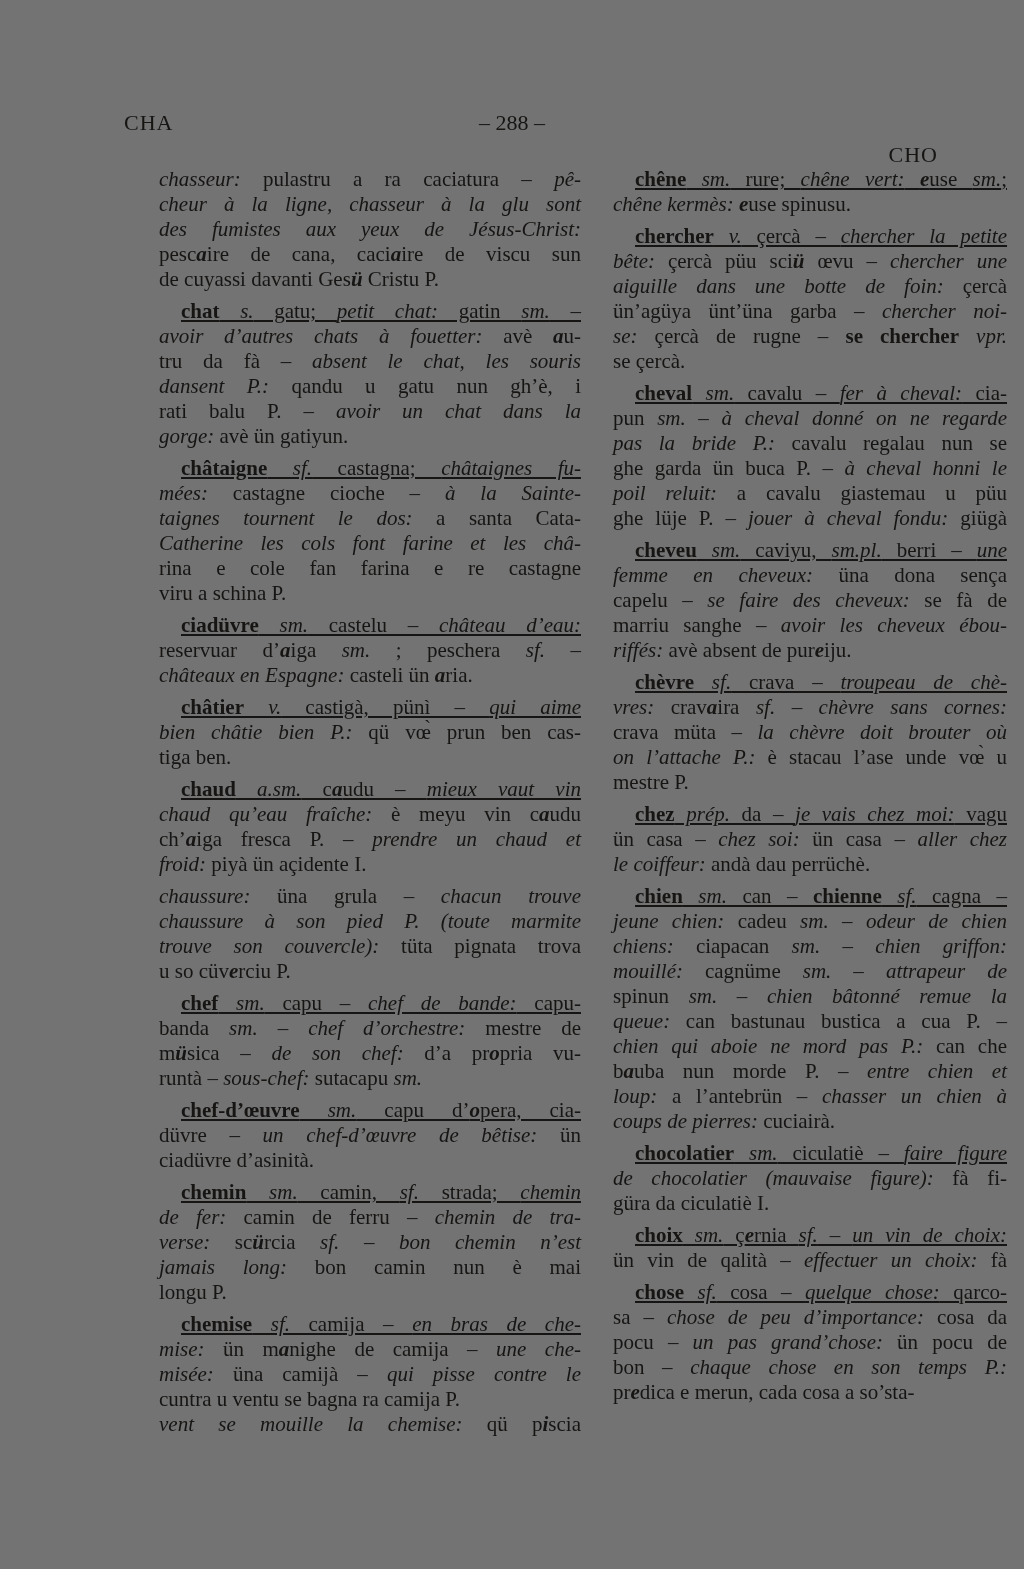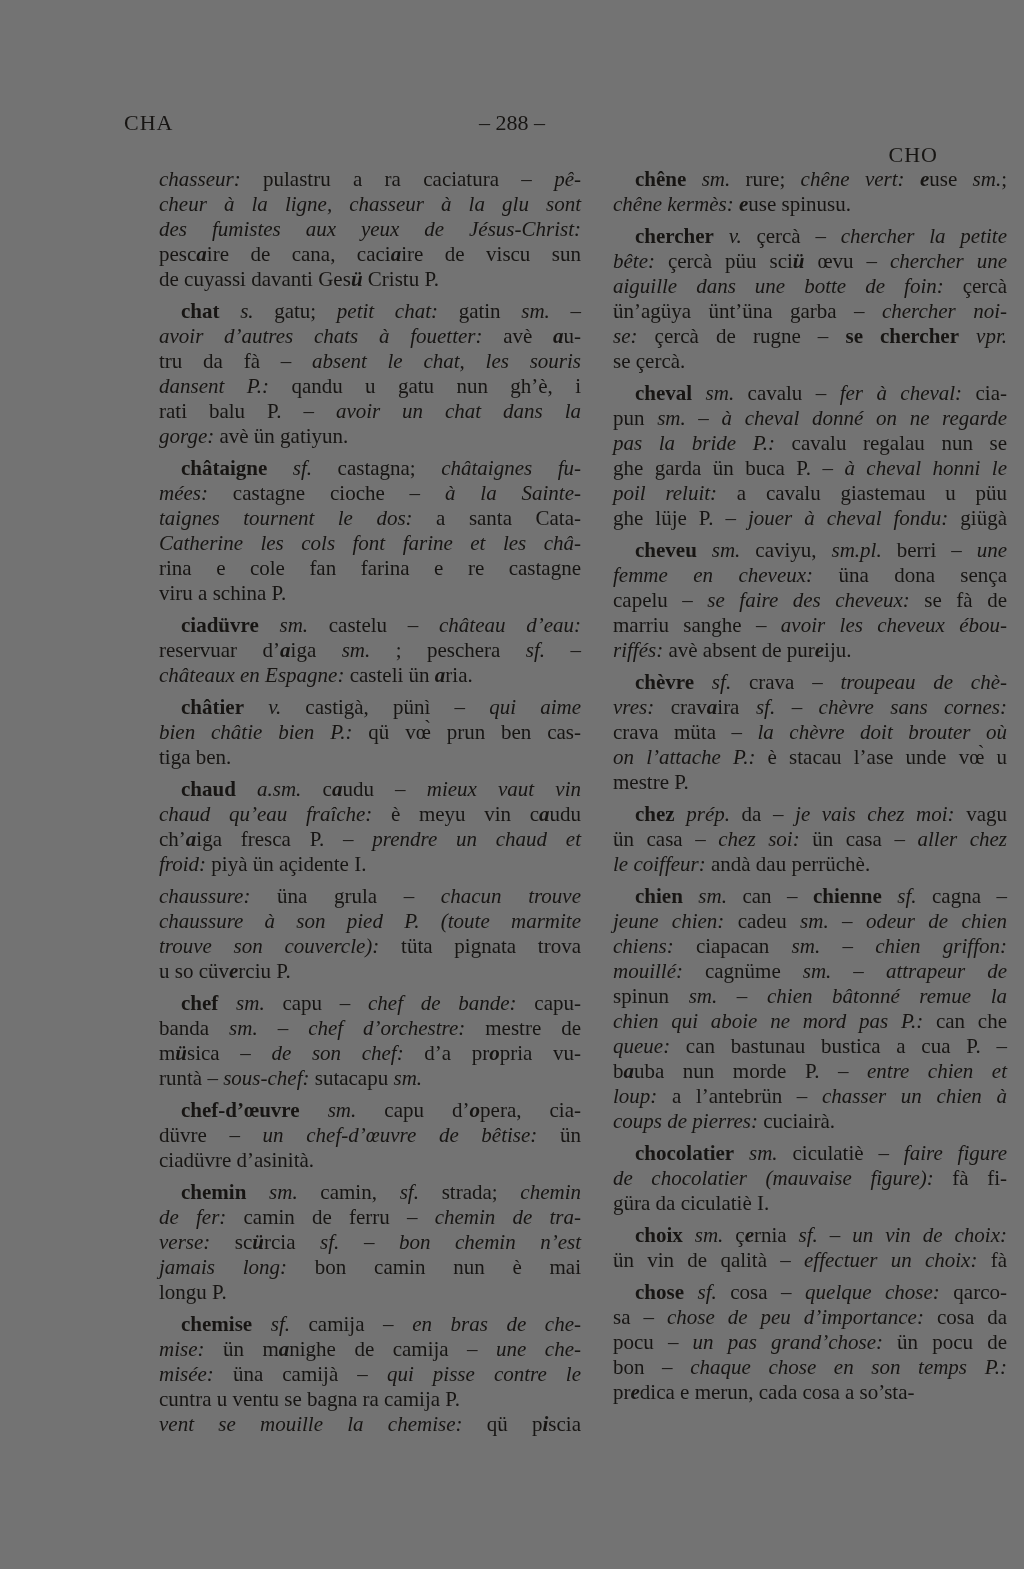--- a/index.html
+++ b/index.html
@@ -24,21 +24,21 @@
 
   .entry { margin:0 0 7px 0; }
   .line {
     font-size:21px;
     line-height:25px;
     text-align:justify;
     text-align-last:justify;
     white-space:normal;
   }
   .line.last  { text-align-last:left; }
-  .line.first { text-indent:22px; }
+  .line.first { text-indent:22px;text-decoration:underline; }
 
   .seg-r  { }
   .seg-b  { font-weight:700; }
   .seg-i  { font-style:italic; }
   .seg-bi { font-weight:700; font-style:italic; }
 </style>
 </head>
 <body>
 
 <div class="page">
@@ -159,22 +159,22 @@
           <div class="line first"><span class="seg-b">chez</span><span class="seg-i"> prép.</span><span class="seg-r"> da – </span><span class="seg-i">je vais chez moi:</span><span class="seg-r"> vagu</span></div>
           <div class="line"><span class="seg-r">ün casa – </span><span class="seg-i">chez soi:</span><span class="seg-r"> ün casa – </span><span class="seg-i">aller chez</span></div>
           <div class="line last"><span class="seg-i">le coiffeur:</span><span class="seg-r"> andà dau perrüchè.</span></div>
         </div>
         <div class="entry">
           <div class="line first"><span class="seg-b">chien</span><span class="seg-i"> sm.</span><span class="seg-r"> can – </span><span class="seg-b">chienne</span><span class="seg-i"> sf.</span><span class="seg-r"> cagna –</span></div>
           <div class="line"><span class="seg-i">jeune chien:</span><span class="seg-r"> cadeu </span><span class="seg-i">sm.</span><span class="seg-r"> – </span><span class="seg-i">odeur de chien</span></div>
           <div class="line"><span class="seg-i">chiens:</span><span class="seg-r"> ciapacan </span><span class="seg-i">sm.</span><span class="seg-r"> – </span><span class="seg-i">chien griffon:</span></div>
           <div class="line"><span class="seg-i">mouillé:</span><span class="seg-r"> cagnüme </span><span class="seg-i">sm.</span><span class="seg-r"> – </span><span class="seg-i">attrapeur de</span></div>
           <div class="line"><span class="seg-r">spinun </span><span class="seg-i">sm.</span><span class="seg-r"> – </span><span class="seg-i">chien bâtonné remue la</span></div>
+          <div class="line"><span class="seg-i">queue:</span><span class="seg-r"> can bastunau bustica a cua P. –</span></div>
           <div class="line"><span class="seg-i">chien qui aboie ne mord pas P.:</span><span class="seg-r"> can che</span></div>
-          <div class="line"><span class="seg-i">queue:</span><span class="seg-r"> can bastunau bustica a cua P. –</span></div>
           <div class="line"><span class="seg-r">b</span><span class="seg-bi">a</span><span class="seg-r">uba nun morde P. – </span><span class="seg-i">entre chien et</span></div>
           <div class="line"><span class="seg-i">loup:</span><span class="seg-r"> a l’antebrün – </span><span class="seg-i">chasser un chien à</span></div>
           <div class="line last"><span class="seg-i">coups de pierres:</span><span class="seg-r"> cuciairà.</span></div>
         </div>
         <div class="entry">
           <div class="line first"><span class="seg-b">chocolatier</span><span class="seg-i"> sm.</span><span class="seg-r"> ciculatiè – </span><span class="seg-i">faire figure</span></div>
           <div class="line"><span class="seg-i">de chocolatier (mauvaise figure):</span><span class="seg-r"> fà fi-</span></div>
           <div class="line last"><span class="seg-r">güra da ciculatiè I.</span></div>
         </div>
         <div class="entry">

